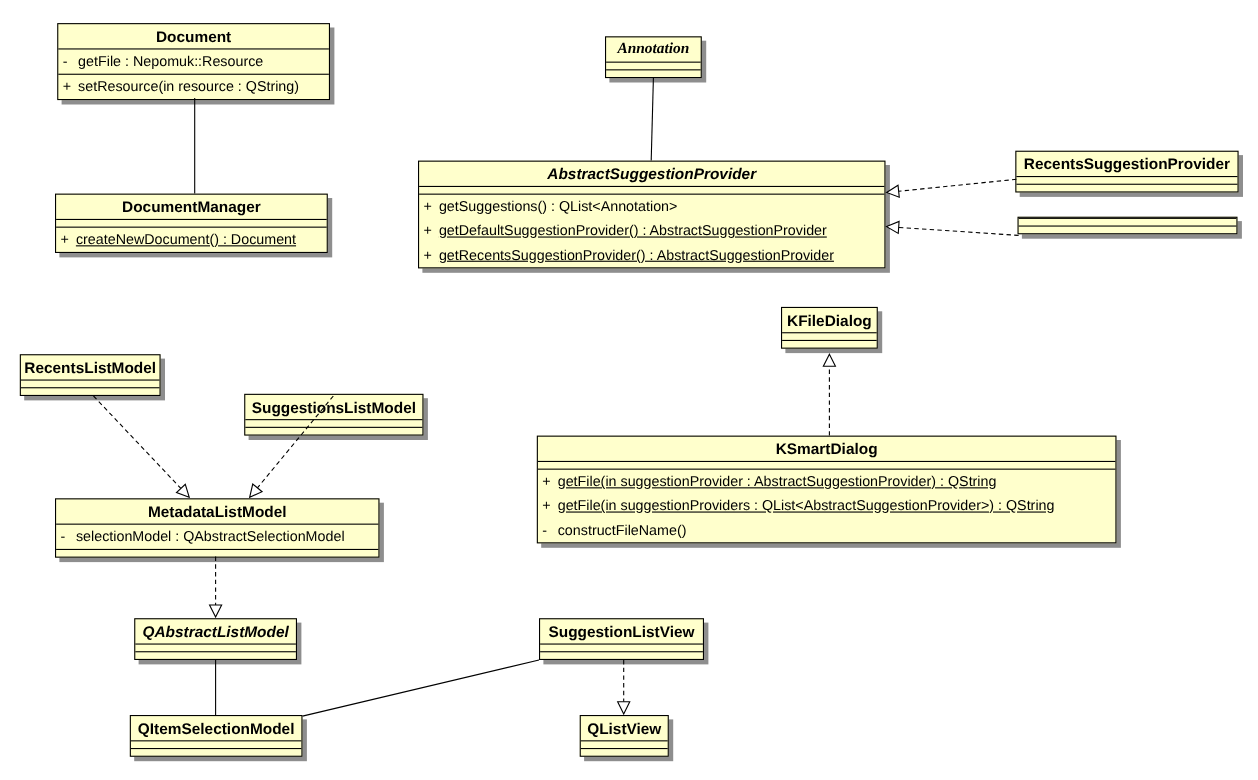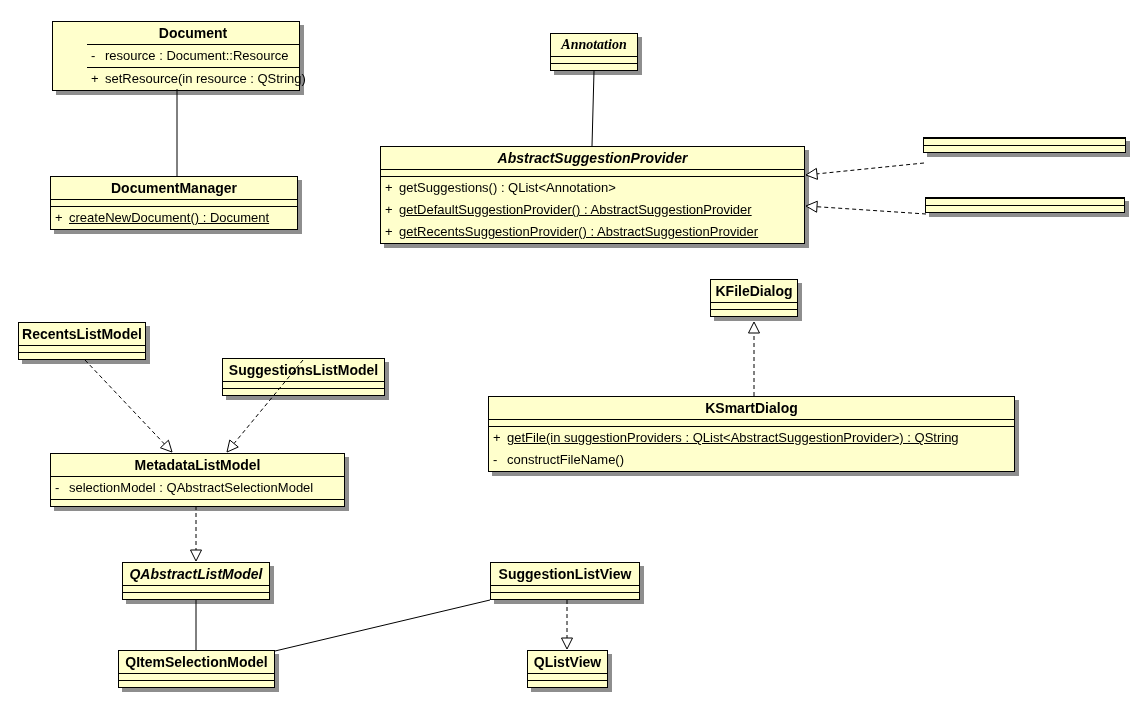--- a/index.html
+++ b/index.html
@@ -67,24 +67,24 @@
         <line x1="196" y1="600" x2="196" y2="650" class="assoc"></line>
       </g>
       <g>
         <line x1="275" y1="651" x2="490" y2="600" class="assoc"></line>
       </g>
       <g>
         <line x1="567" y1="600" x2="567" y2="638" class="assoc dashed"></line>
         <polygon points="567,649 561.5,638 572.5,638" class="arrow"></polygon>
       </g>
     </svg>
-<div class="uml-class" style="left: 52px; top: 21px; width: 248px; padding-left: 34px;">
+<div class="uml-class" style="left: 52px; top: 21px; width: 248px;">
       <div class="uml-title">Document</div>
       <div class="uml-section">
-        <div class="uml-row"><span class="vis">-</span><span class="mtext">resource : Document::Resource</span></div>
+        <div class="uml-row"><span class="vis">-</span><span class="mtext">getFile : Nepomuk::Resource</span></div>
       </div>
       <div class="uml-section">
         <div class="uml-row"><span class="vis">+</span><span class="mtext">setResource(in resource : QString)</span></div>
       </div>
     </div>
     <div class="uml-class" style="left: 50px; top: 176px; width: 248px;">
       <div class="uml-title">DocumentManager</div>
       <div class="uml-section empty"></div>
       <div class="uml-section">
         <div class="uml-row"><span class="vis">+</span><span class="mtext static">createNewDocument() : Document</span></div>
@@ -98,36 +98,38 @@
     <div class="uml-class abstract" style="left: 380px; top: 146px; width: 425px;">
       <div class="uml-title">AbstractSuggestionProvider</div>
       <div class="uml-section empty"></div>
       <div class="uml-section">
         <div class="uml-row"><span class="vis">+</span><span class="mtext">getSuggestions() : QList&lt;Annotation&gt;</span></div>
         <div class="uml-row"><span class="vis">+</span><span class="mtext static">getDefaultSuggestionProvider() : AbstractSuggestionProvider</span></div>
         <div class="uml-row"><span class="vis">+</span><span class="mtext static">getRecentsSuggestionProvider() : AbstractSuggestionProvider</span></div>
       </div>
     </div>
     <div class="uml-class" style="left: 923px; top: 137px; width: 203px;">
+      <div class="uml-title">RecentsSuggestionProvider</div>
       <div class="uml-section empty"></div>
       <div class="uml-section empty"></div>
     </div>
     <div class="uml-class" style="left: 925px; top: 197px; width: 200px;">
       <div class="uml-section empty"></div>
       <div class="uml-section empty"></div>
     </div>
     <div class="uml-class" style="left: 710px; top: 279px; width: 88px;">
       <div class="uml-title">KFileDialog</div>
       <div class="uml-section empty"></div>
       <div class="uml-section empty"></div>
     </div>
     <div class="uml-class" style="left: 488px; top: 396px; width: 527px;">
       <div class="uml-title">KSmartDialog</div>
       <div class="uml-section empty"></div>
       <div class="uml-section">
+        <div class="uml-row"><span class="vis">+</span><span class="mtext static">getFile(in suggestionProvider : AbstractSuggestionProvider) : QString</span></div>
         <div class="uml-row"><span class="vis">+</span><span class="mtext static">getFile(in suggestionProviders : QList&lt;AbstractSuggestionProvider&gt;) : QString</span></div>
         <div class="uml-row"><span class="vis">-</span><span class="mtext">constructFileName()</span></div>
       </div>
     </div>
     <div class="uml-class" style="left: 18px; top: 322px; width: 128px;">
       <div class="uml-title">RecentsListModel</div>
       <div class="uml-section empty"></div>
       <div class="uml-section empty"></div>
     </div>
     <div class="uml-class" style="left: 222px; top: 322px; width: 163px; margin-top: 36px;">

